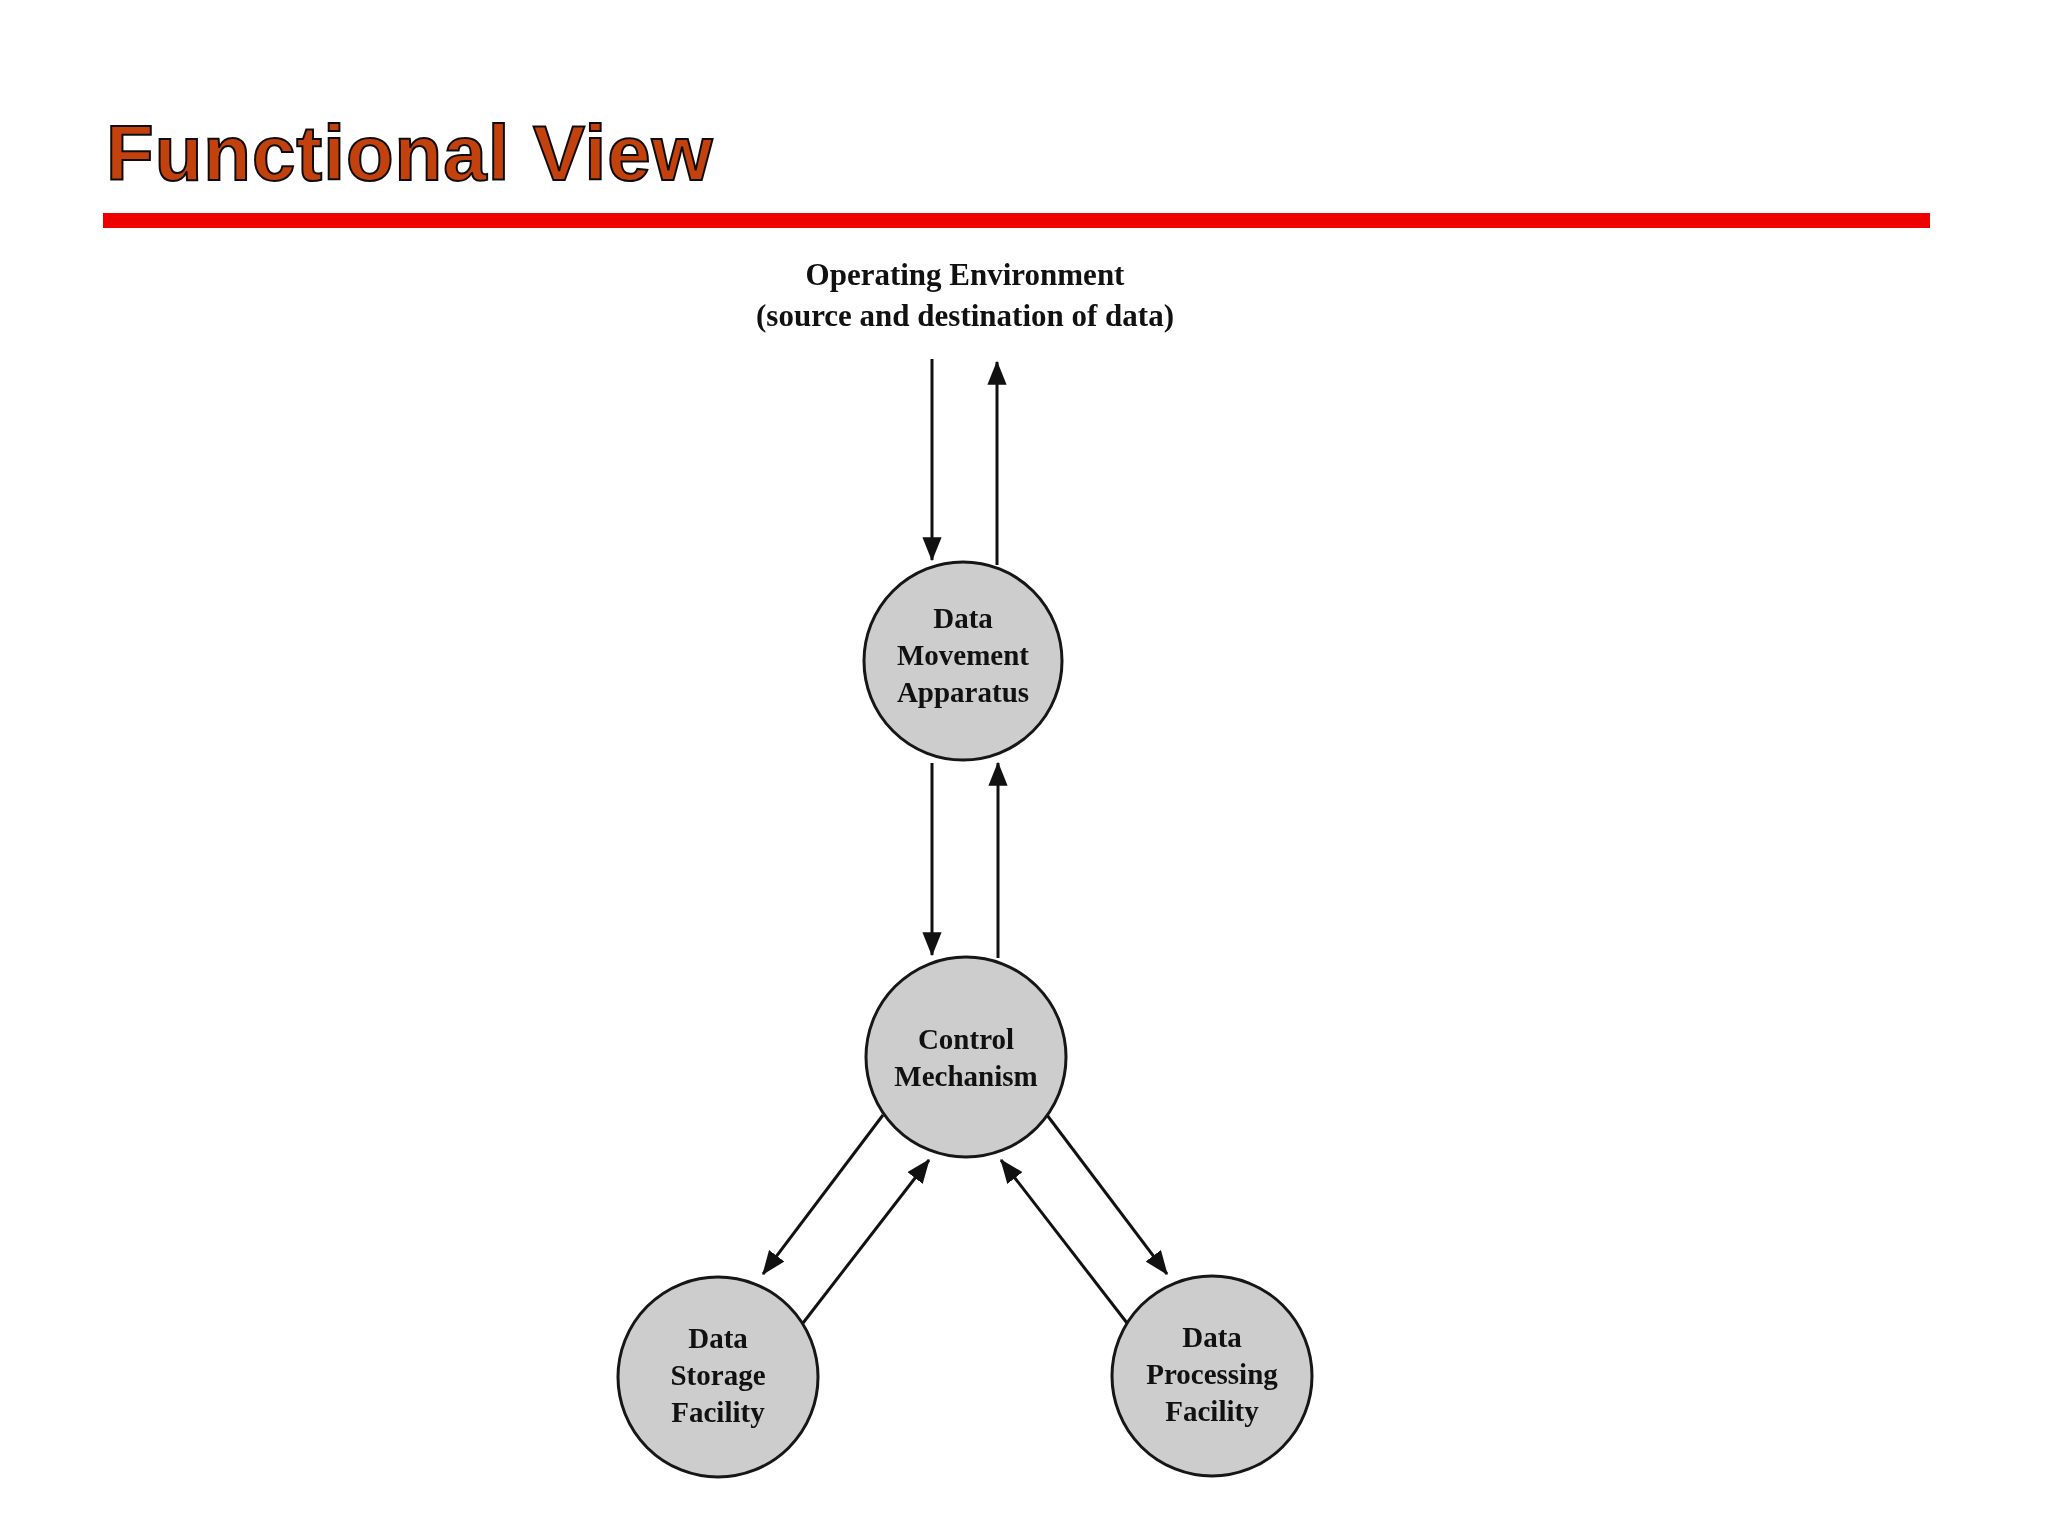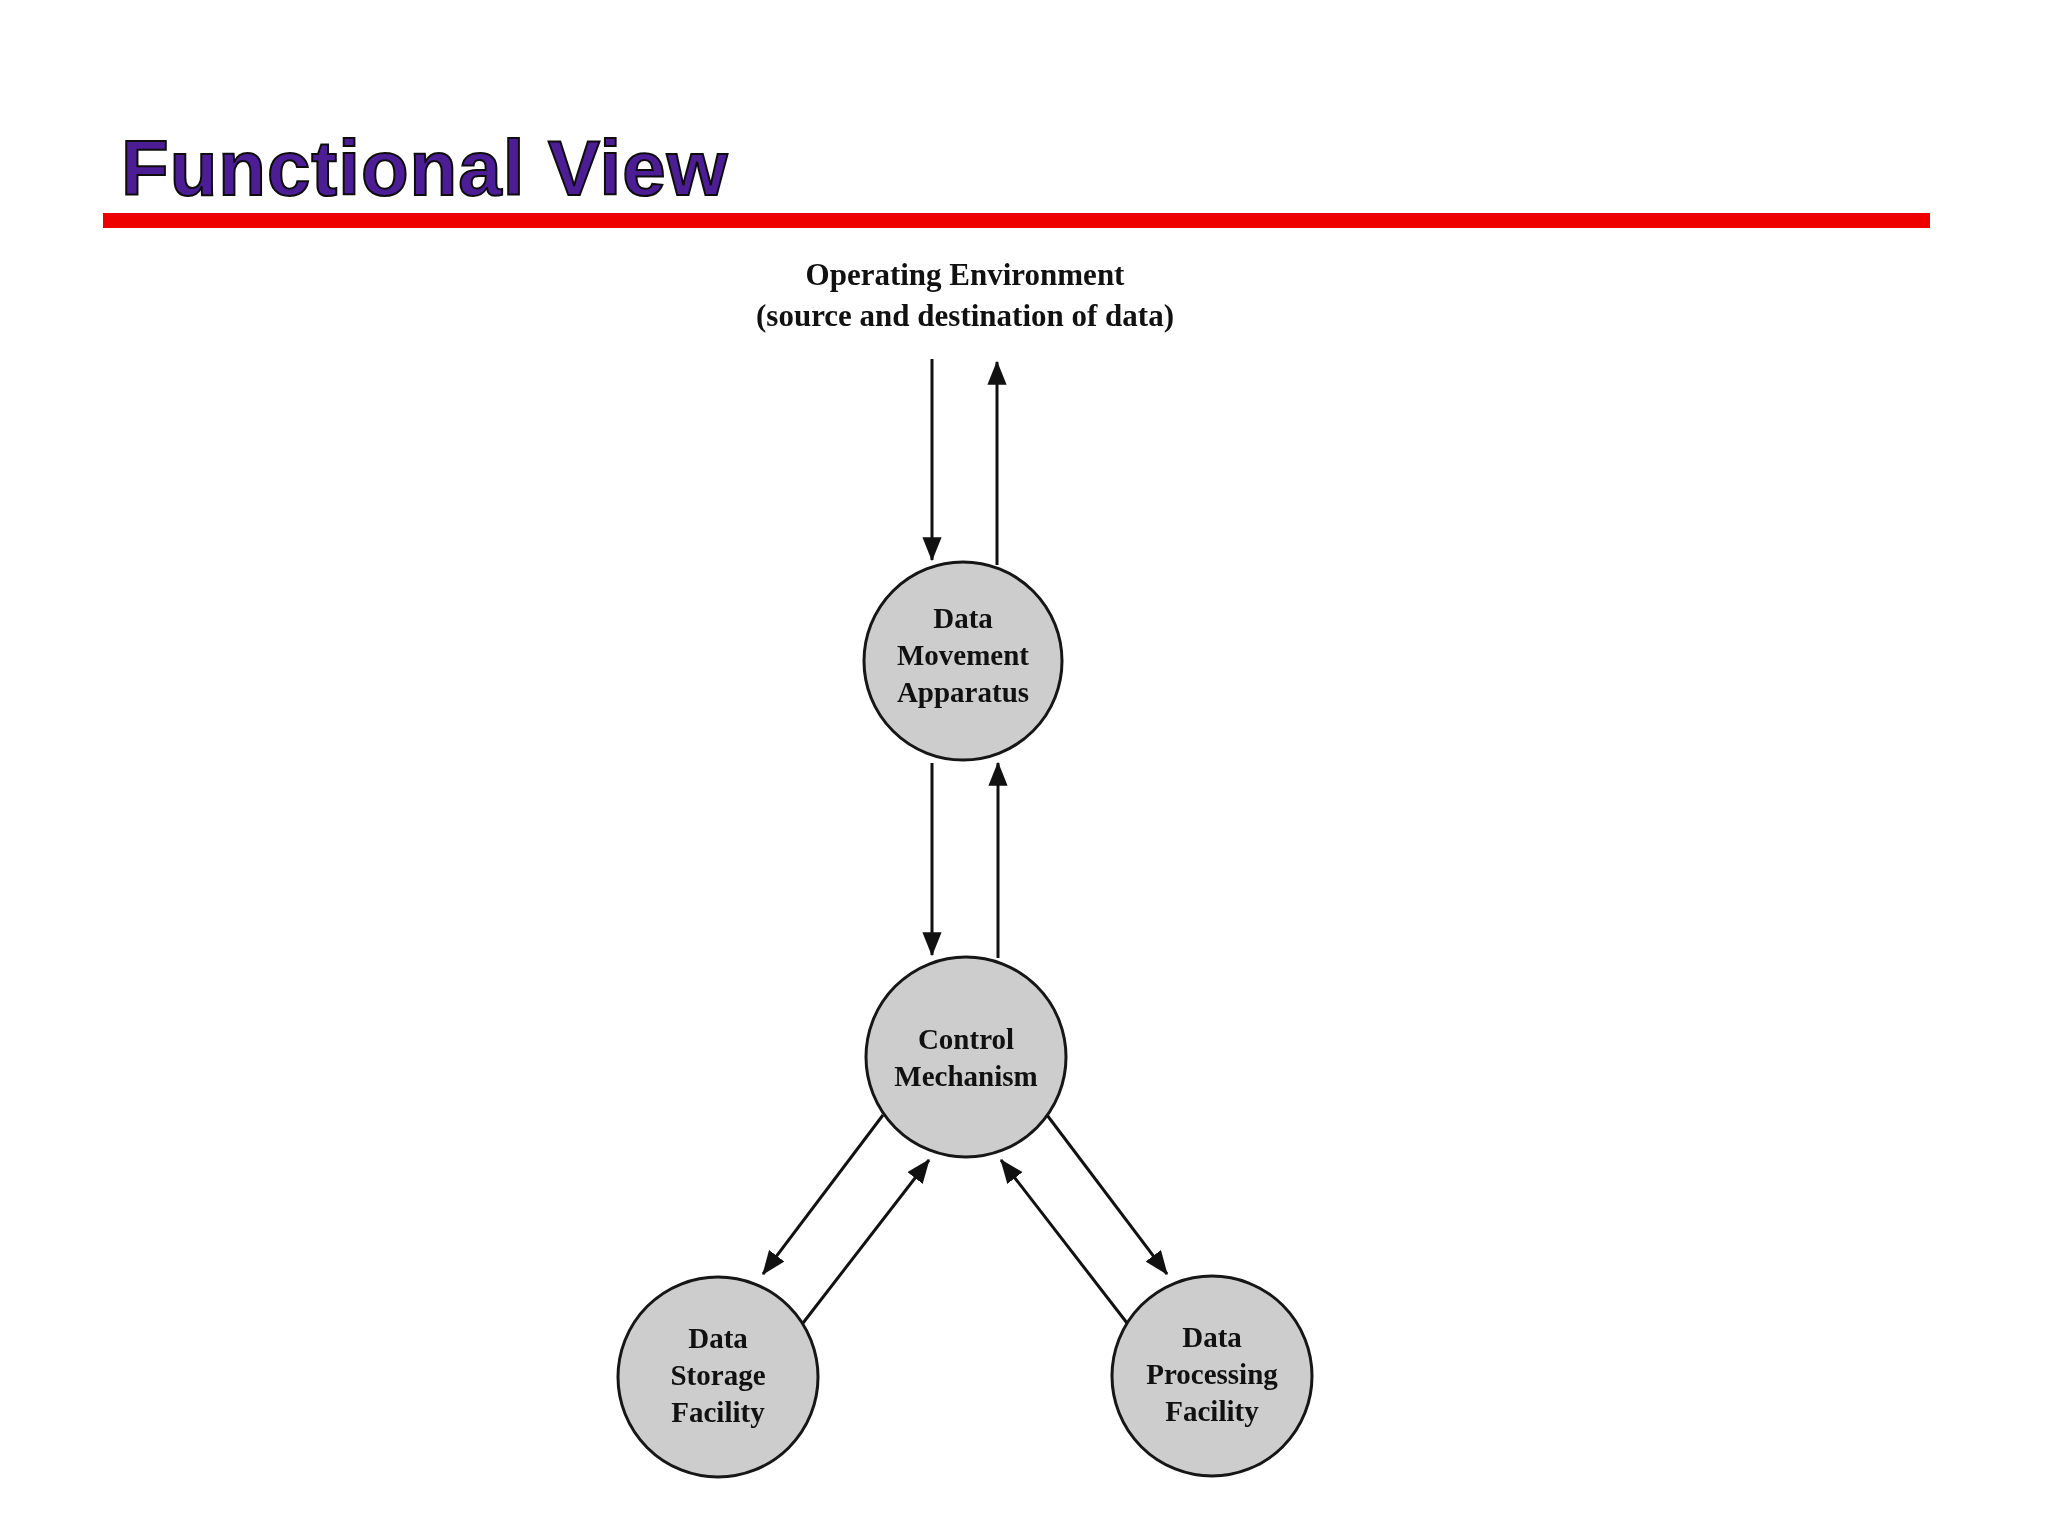--- a/index.html
+++ b/index.html
@@ -11,27 +11,27 @@
     position: relative;
     width: 2048px;
     height: 1536px;
     overflow: hidden;
     font-family: "Liberation Sans", sans-serif;
   }
   .slide-title {
     position: absolute;
     left: 106px;
     top: 114px;
-    margin: 15px;
+    margin: 0;
     font-family: "Liberation Sans", sans-serif;
     font-weight: 700;
     font-size: 78px;
     line-height: 1;
     letter-spacing: 1px;
-    color: #4c1d95;
+    color: #c2410c;
     -webkit-text-stroke: 2px #0d0d0d;
     white-space: nowrap;
   }
   .title-rule {
     position: absolute;
     left: 103px;
     top: 213px;
     width: 1827px;
     height: 15px;
     background: #ee0000;

